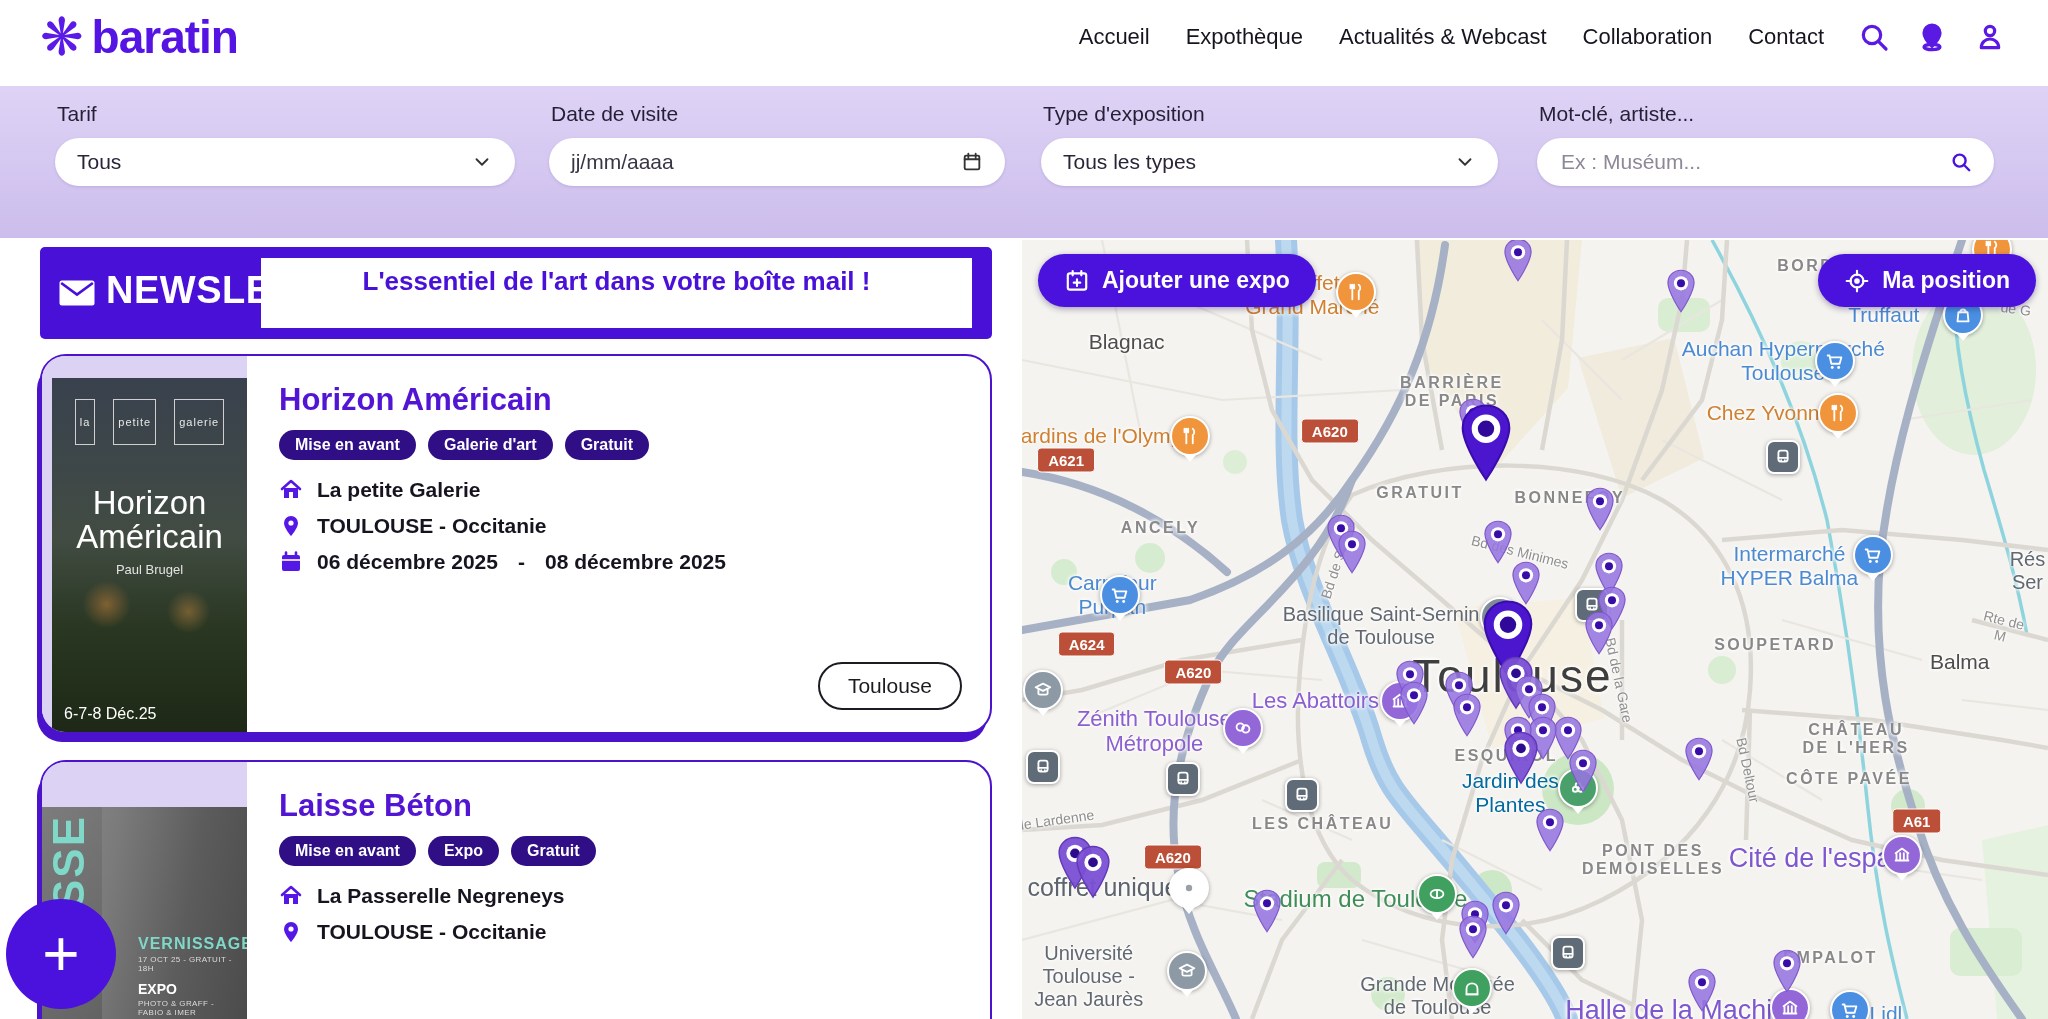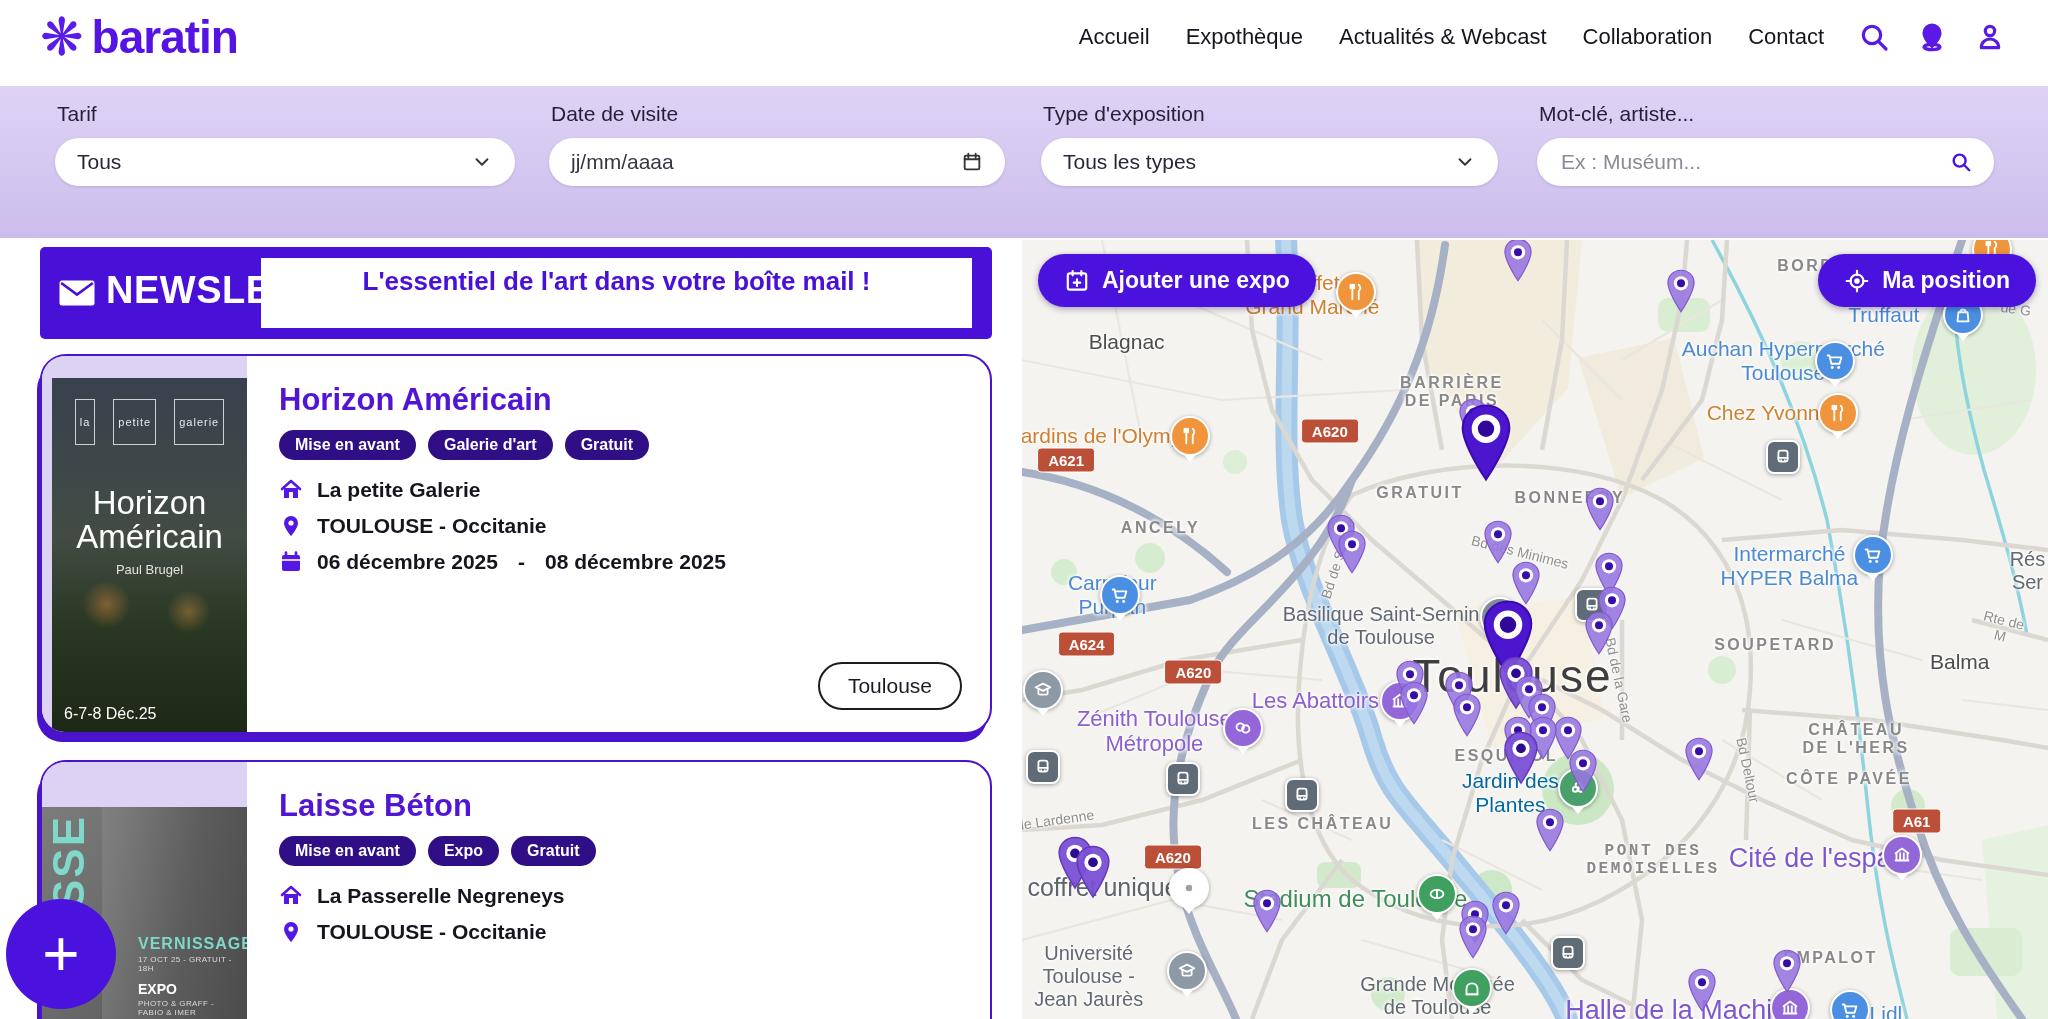--- a/index.html
+++ b/index.html
@@ -402,21 +402,21 @@
 Métropole</div>
         <div class="ml k-road" style="left: 58.2%; top: 56.5%; transform: translate(-50%, -50%) rotate(78deg);">Bd de la Gare</div>
         <div class="ml k-district" style="left: 47.2%; top: 66.3%;">ESQUIROL</div>
         <div class="ml k-green" style="left: 47.6%; top: 71%;">Jardin des
 Plantes</div>
         <div class="ml k-district" style="left: 29.3%; top: 75%;">LES CHÂTEAU</div>
         <div class="ml k-district" style="left: 80.6%; top: 69.2%;">CÔTE PAVÉE</div>
         <div class="ml k-district" style="left: 81.3%; top: 64%;">CHÂTEAU
 DE L'HERS</div>
         <div class="ml k-road" style="left: 70.8%; top: 68%; transform: translate(-50%, -50%) rotate(78deg);">Bd Deltour</div>
-        <div class="ml k-district" style="left: 61.5%; top: 79.6%; font-family: Liberation Mono, monospace;">PONT DES
+        <div class="ml k-district" style="left: 61.5%; top: 79.6%;">PONT DES
 DEMOISELLES</div>
         <div class="ml k-purple-big" style="left: 78.2%; top: 79.5%;">Cité de l'espace</div>
         <div class="ml k-green-big" style="left: 32.5%; top: 84.6%;">Stadium de Toulouse</div>
         <div class="ml k-road" style="left: 3.2%; top: 74.5%; transform: translate(-50%, -50%) rotate(-8deg);">de Lardenne</div>
         <div class="ml k-dark-big" style="left: 6.2%; top: 83%;">on coffret unique</div>
         <div class="ml k-dark" style="left: 6.5%; top: 94.5%;">Université
 Toulouse -
 Jean Jaurès</div>
         <div class="ml k-dark" style="left: 40.5%; top: 97%;">Grande Mosquée
 de Toulouse</div>

